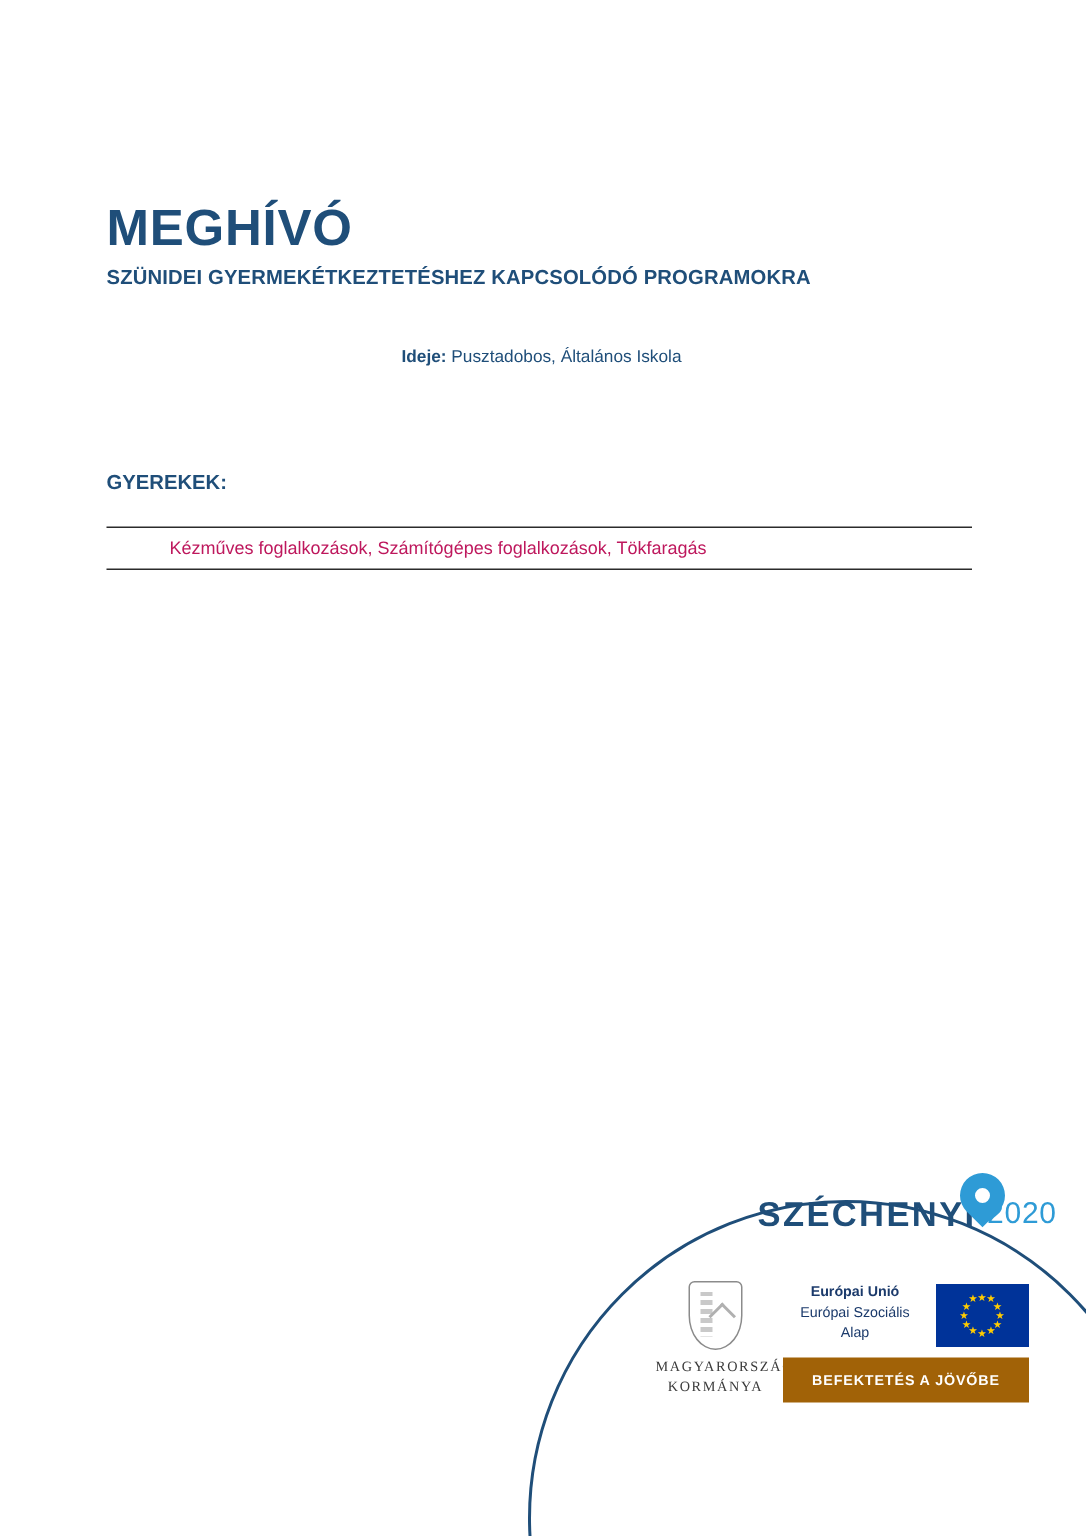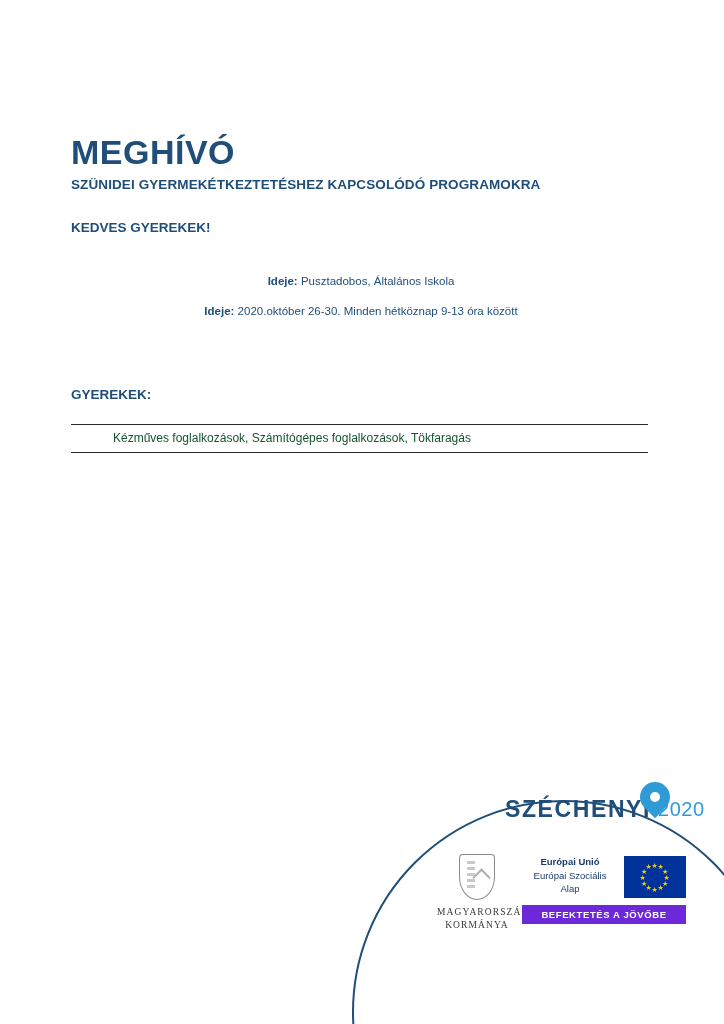--- a/index.html
+++ b/index.html
@@ -75,21 +75,21 @@
     color: #1F4E79;
   }
   .program-table {
     margin-top: 22px;
     width: 577px;
     border-top: 1.4px solid #2b2b2b;
     border-bottom: 1.4px solid #2b2b2b;
   }
   .program-row {
     font-size: 12px;
-    color: #14532d;
+    color: #be185d;
     padding: 6px 0 7px 42px;
   }
 
   
   .footer {
     position: absolute;
     left: 0;
     bottom: 0;
     width: 724px;
     height: 260px;
@@ -221,52 +221,47 @@
   }
   .eu-star {
     position: absolute;
     color: #FFCC00;
     font-size: 7px;
     line-height: 7px;
   }
   .eu-bar {
     margin-top: 7px;
     width: 164px;
-    height: 19px;
-    background: #6d28d9;
+    height: 30px;
+    background: #a16207;
     color: #ffffff;
     font-size: 9.5px;
     font-weight: bold;
     letter-spacing: 0.6px;
     display: flex;
     align-items: center;
     justify-content: center;
   }
 </style>
 </head>
 <body>
 
 <div class="page">
 
   <div class="content">
 
     <h1 class="doc-title">MEGHÍVÓ</h1>
     <div class="doc-subtitle">SZÜNIDEI GYERMEKÉTKEZTETÉSHEZ KAPCSOLÓDÓ PROGRAMOKRA</div>
 
-    <div class="greeting">KEDVES GYEREKEK!</div>
 
 
     <div class="meta-block">
       <div class="meta-line">
         <b>Ideje:</b>
         <span>Pusztadobos, Általános Iskola</span>
-      </div>
-      <div class="meta-line">
-        <b>Ideje:</b>
-        <span>2020.október 26-30.   Minden hétköznap 9-13 óra között</span>
       </div>
     </div>
 
     <div class="program-heading">GYEREKEK:</div>
 
     <div class="program-table">
       <div class="program-row">Kézműves foglalkozások, Számítógépes foglalkozások, Tökfaragás</div>
     </div>
 
   </div>

